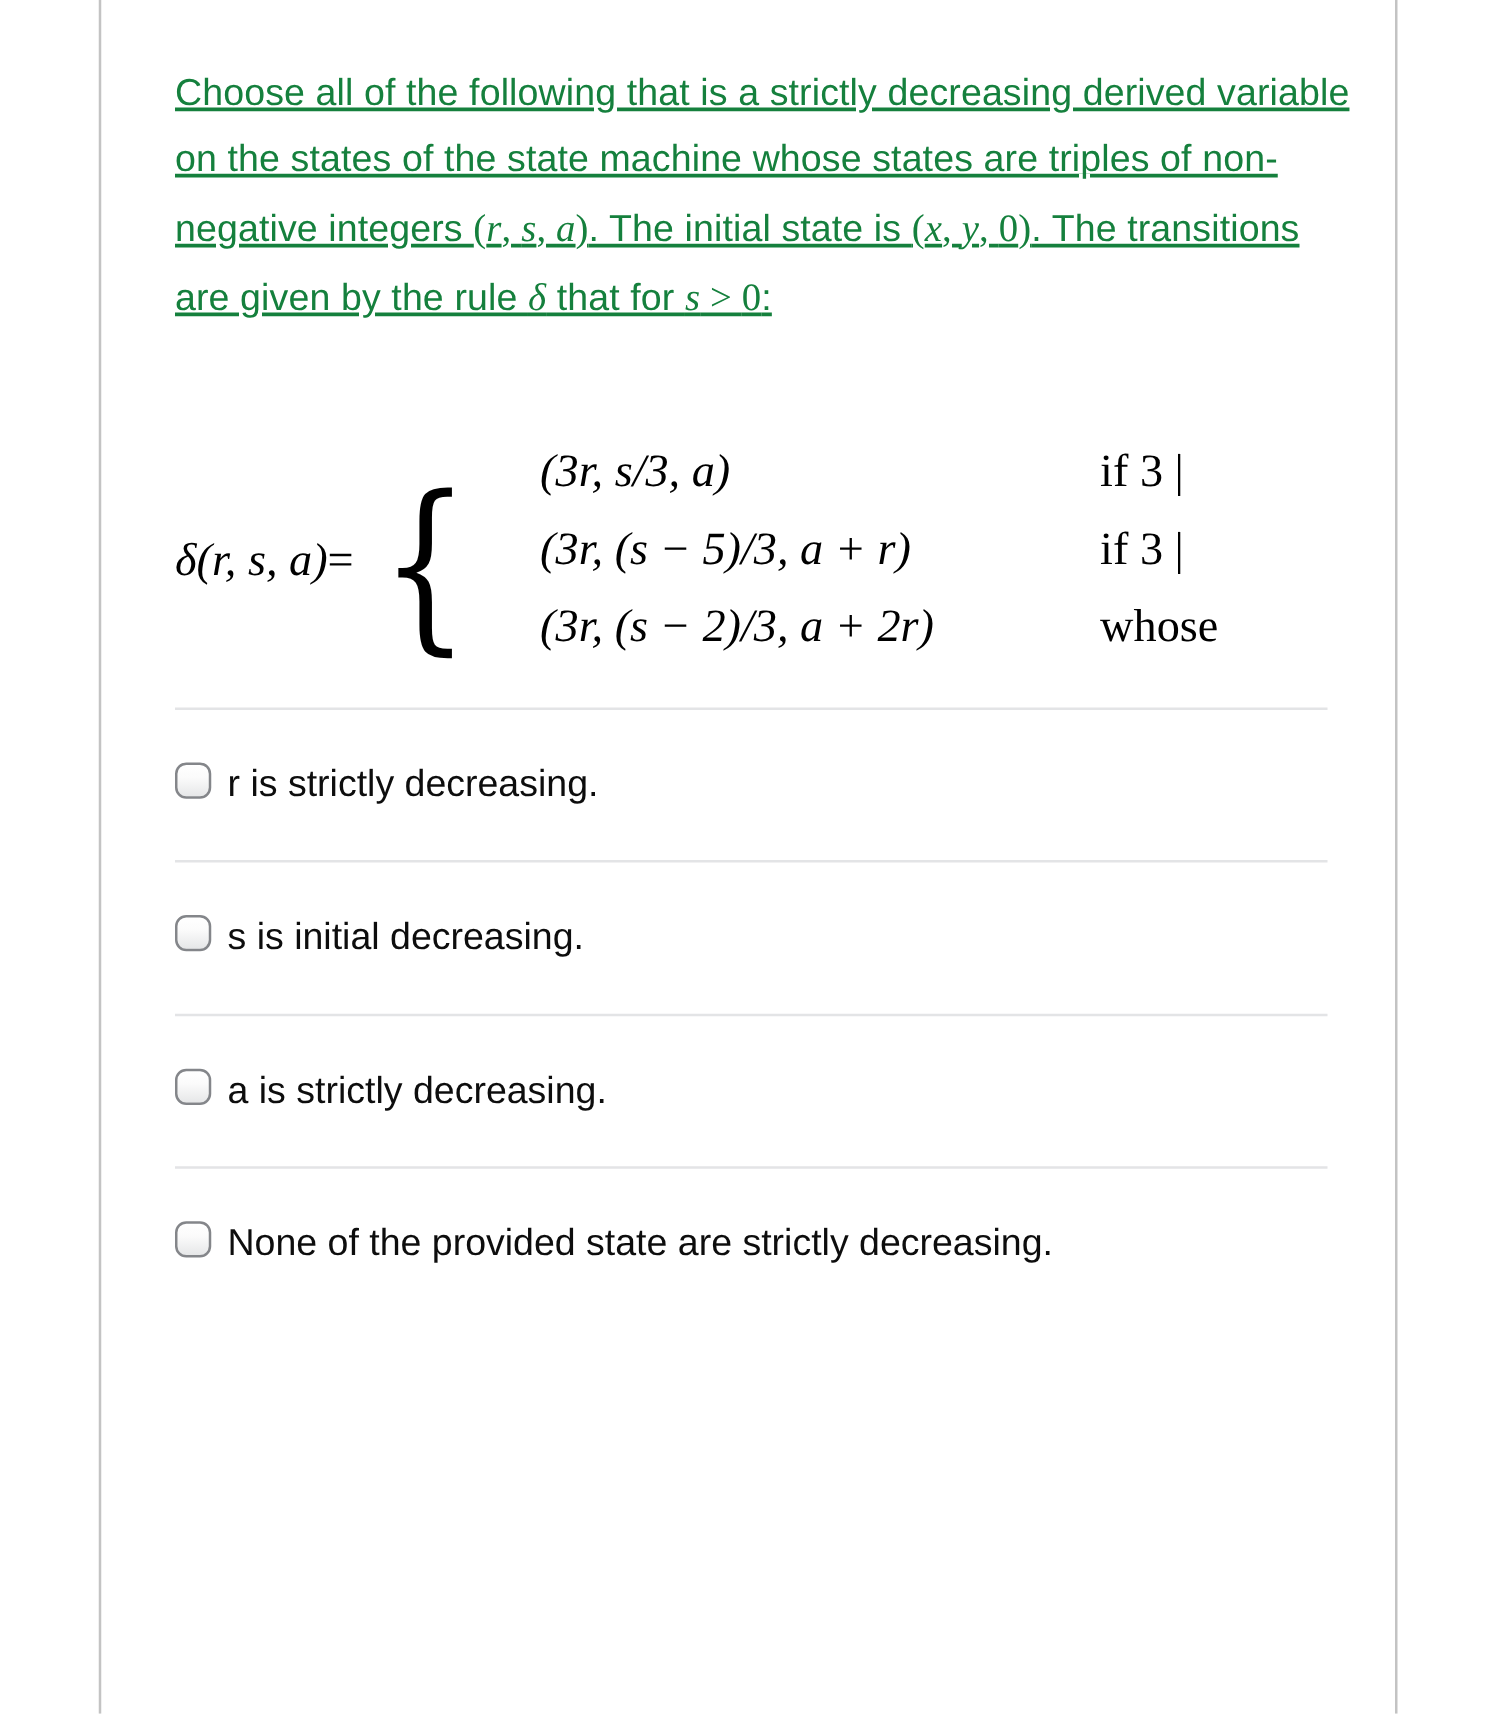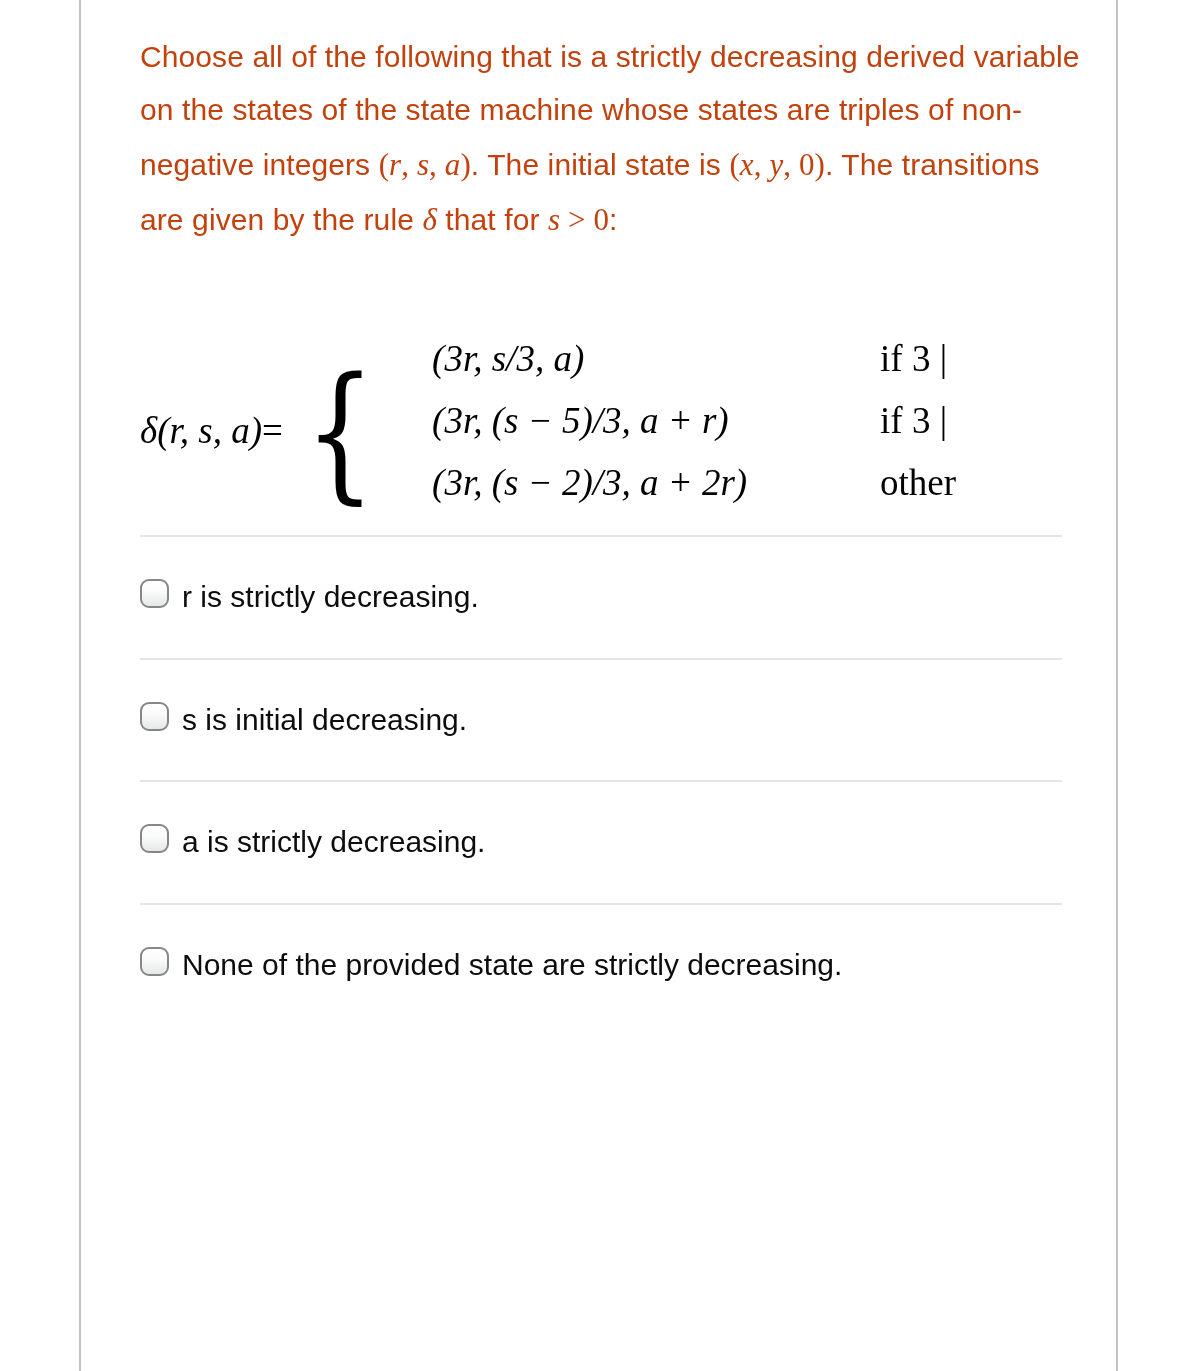--- a/index.html
+++ b/index.html
@@ -34,23 +34,24 @@
     left: 140px;
     top: 0;
     width: 960px;
   }
 
   
   .stem {
     font-size: 30px;
     line-height: 1.78;
     letter-spacing: 0.1px;
-    color: #c2410c;
-    padding-top: 30px;
+    color: #15803d;
+    padding-top: 48px;
     width: 950px;
+    text-decoration: underline;
   }
   .stem .mi {
     font-family: "Liberation Serif", "DejaVu Serif", serif;
     font-style: italic;
     font-size: 31px;
   }
   .stem .mn {
     font-family: "Liberation Serif", "DejaVu Serif", serif;
     font-style: normal;
     font-size: 31px;
@@ -115,21 +116,21 @@
   .case-cond {
     font-size: 37px;
     font-style: normal;
     white-space: nowrap;
     padding-left: 16px;
     text-align: right;
   }
 
   
   .options {
-    margin-top: 0;
+    margin-top: 12px;
   }
   .divider {
     height: 2px;
     background: #e3e4e6;
     width: 922px;
     margin: 0;
   }
   .option {
     display: flex;
     align-items: flex-start;
@@ -173,21 +174,21 @@
         <span class="case-line">
           <span class="case-expr">(3r, s/3, a)</span>
           <span class="case-cond">if 3 |</span>
         </span>
         <span class="case-line">
           <span class="case-expr">(3r, (s − 5)/3, a + r)</span>
           <span class="case-cond">if 3 |</span>
         </span>
         <span class="case-line">
           <span class="case-expr">(3r, (s − 2)/3, a + 2r)</span>
-          <span class="case-cond">other</span>
+          <span class="case-cond">whose</span>
         </span>
       </span>
     </div>
   </div>
 
   <div class="options">
 
     <div class="divider"></div>
     <div class="option">
       <span class="radio"></span>

